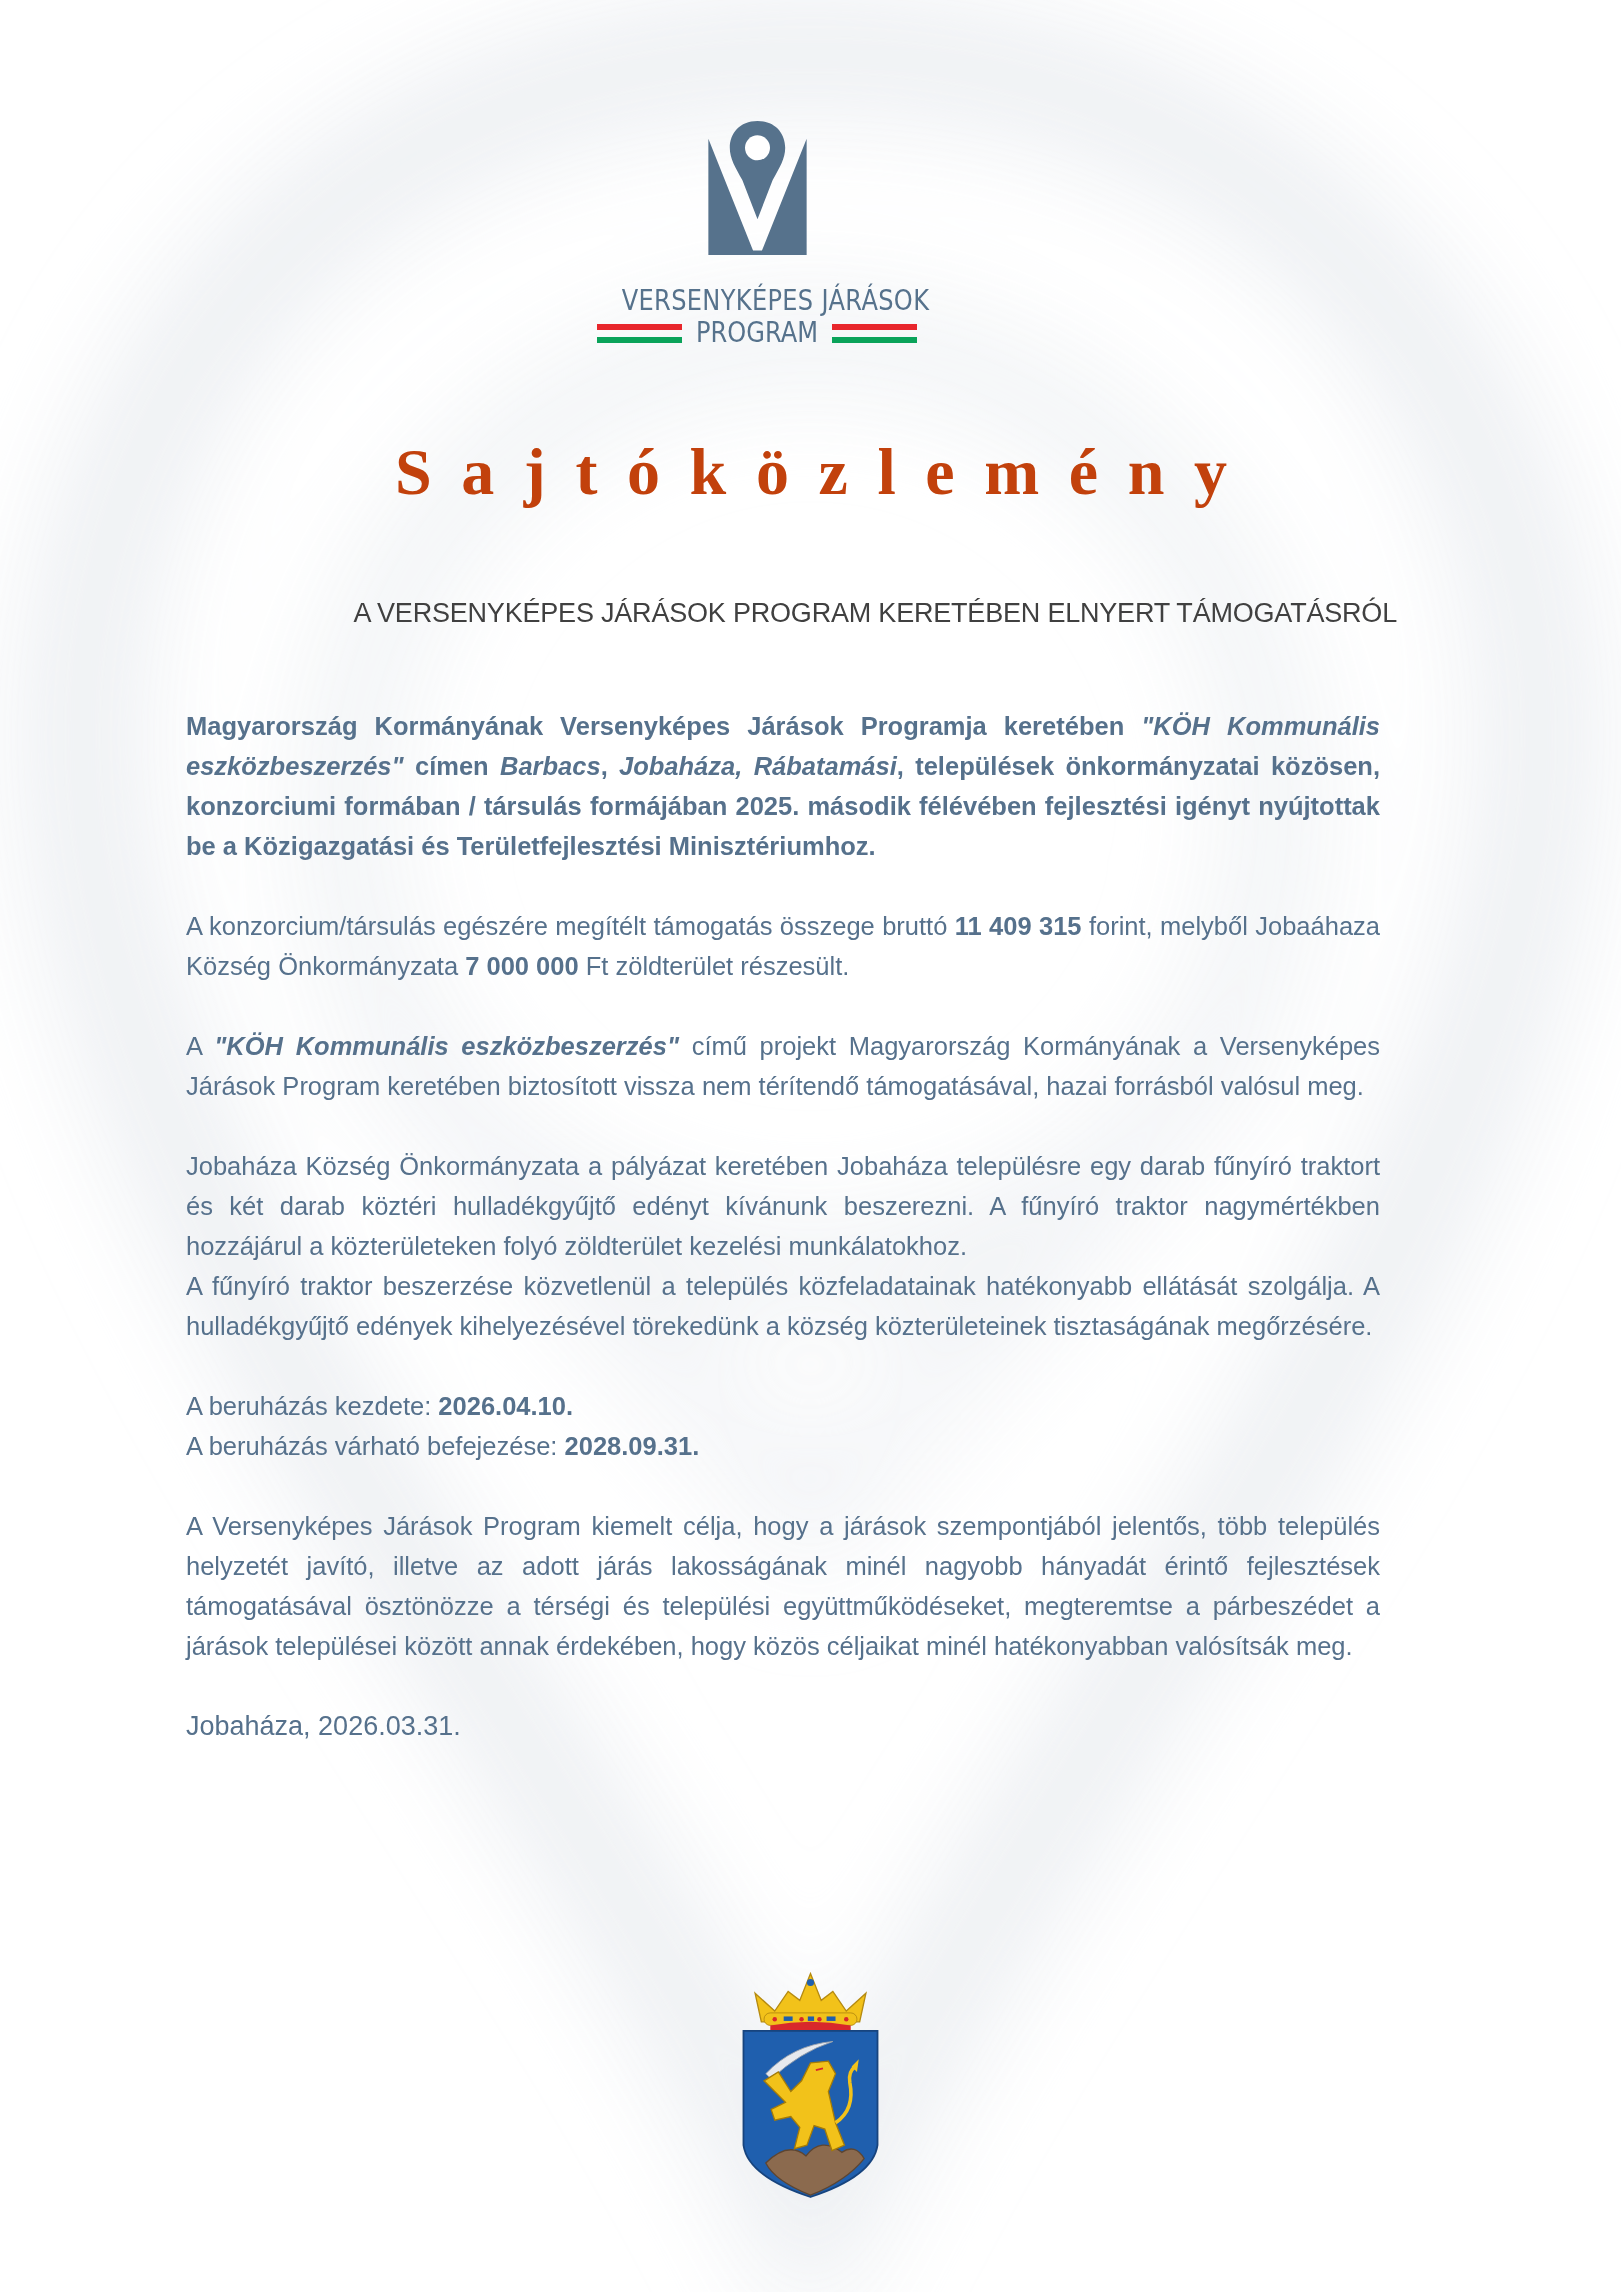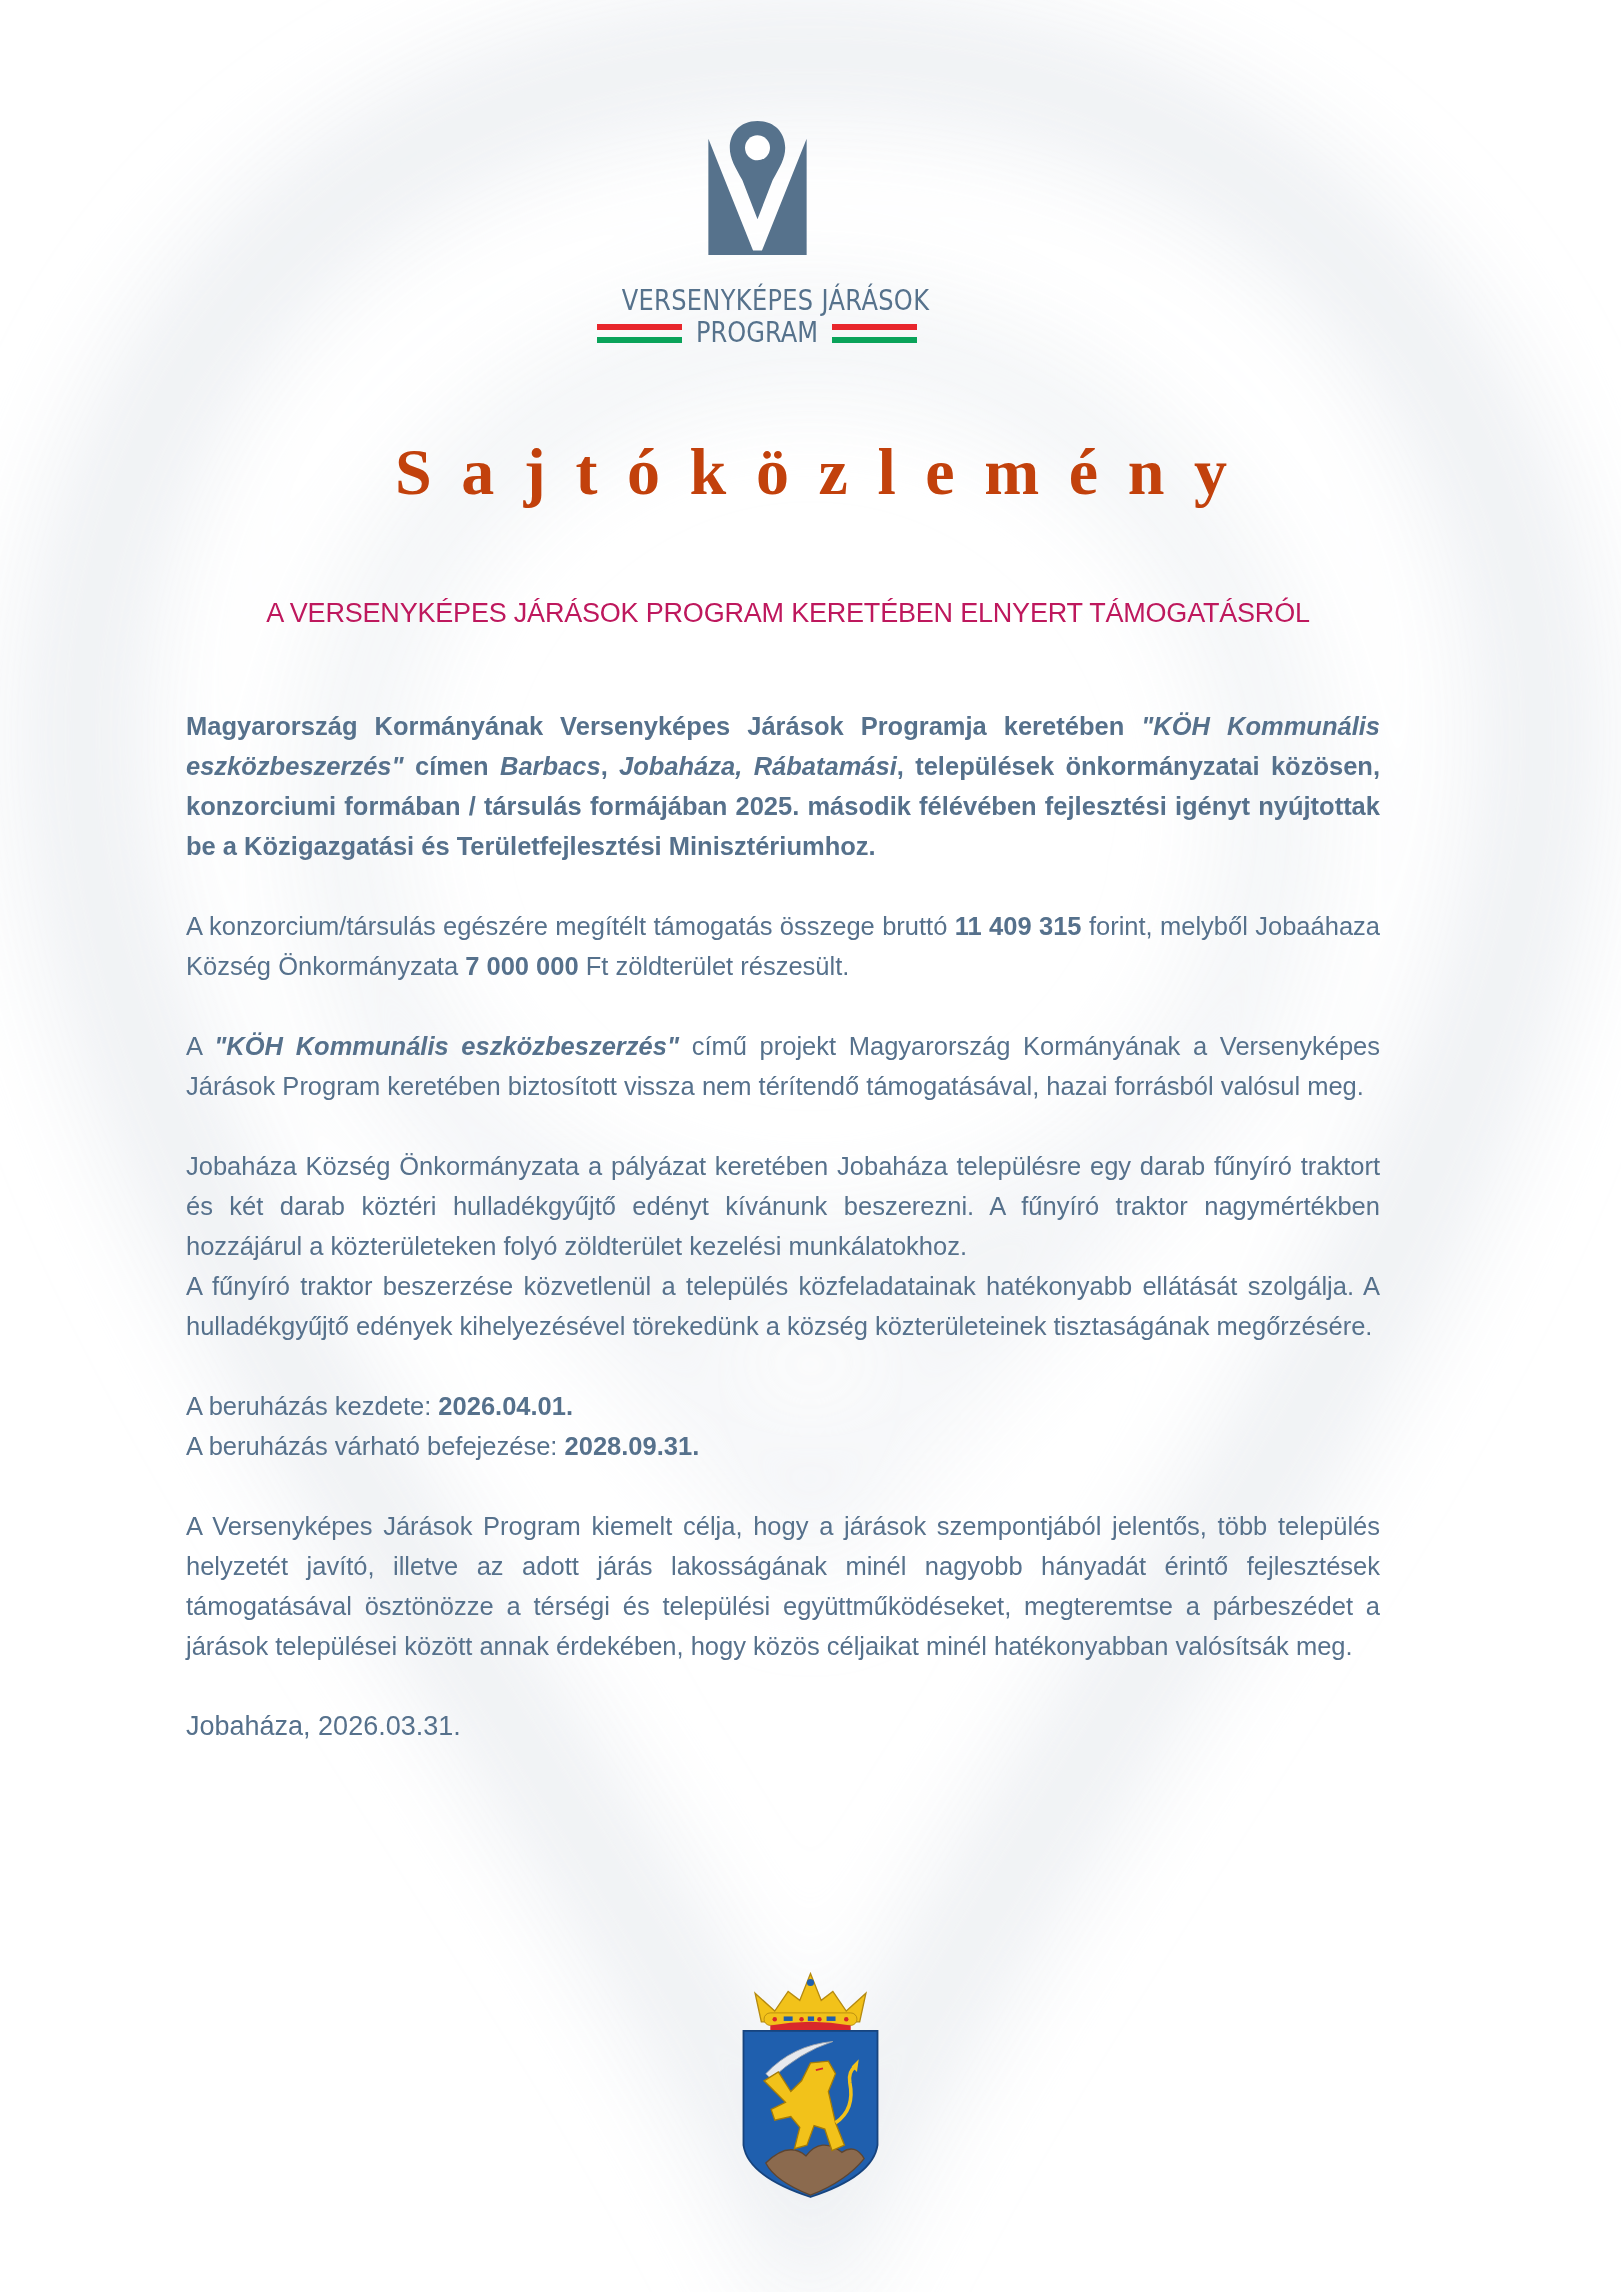--- a/index.html
+++ b/index.html
@@ -98,24 +98,24 @@
       letter-spacing: 29.6px;
       padding-left: 29.6px;
       box-sizing: border-box;
     }
 
     .subtitle {
       position: absolute;
       left: 179px;
       top: 598px;
       width: 1218px;
-      text-align: center;
+      text-align: right;
       font-family: "Liberation Sans", sans-serif;
       font-size: 27px;
-      color: #be185d;
+      color: #404040;
       letter-spacing: -0.2px;
     }
 
     
     .body {
       position: absolute;
       left: 178px;
       top: 706px;
       width: 1202px;
       color: #56718c;
@@ -200,21 +200,21 @@
 
     <p class="p-bold"><span>Magyarország Kormányának Versenyképes Járások Programja keretében </span><em>"KÖH Kommunális eszközbeszerzés"</em><span> címen </span><em>Barbacs</em><span>, </span><em>Jobaháza, Rábatamási</em><span>, települések önkormányzatai közösen, konzorciumi formában / társulás formájában 2025. második félévében fejlesztési igényt nyújtottak be a Közigazgatási és Területfejlesztési Minisztériumhoz.</span></p>
 
     <p><span>A konzorcium/társulás egészére megítélt támogatás összege bruttó </span><strong>11 409 315</strong><span> forint, melyből Jobaáhaza Község Önkormányzata </span><strong>7 000 000</strong><span> Ft zöldterület részesült.</span></p>
 
     <p><span>A </span><strong><em>"KÖH Kommunális eszközbeszerzés"</em></strong><span> című projekt Magyarország Kormányának a Versenyképes Járások Program keretében biztosított vissza nem térítendő támogatásával, hazai forrásból valósul meg.</span></p>
 
     <p><span>Jobaháza Község Önkormányzata a pályázat keretében Jobaháza településre egy darab fűnyíró traktort és két darab köztéri hulladékgyűjtő edényt kívánunk beszerezni. A fűnyíró traktor nagymértékben hozzájárul a közterületeken folyó zöldterület kezelési munkálatokhoz. </span><br><span> A fűnyíró traktor beszerzése közvetlenül a település közfeladatainak hatékonyabb ellátását szolgálja. A hulladékgyűjtő edények kihelyezésével törekedünk a község közterületeinek tisztaságának megőrzésére.</span></p>
 
     <p>
-      <span class="nobr"><span>A beruházás kezdete: </span><strong>2026.04.01.</strong></span>
+      <span class="nobr"><span>A beruházás kezdete: </span><strong>2026.04.10.</strong></span>
       <span class="nobr"><span>A beruházás várható befejezése: </span><strong>2028.09.31.</strong></span>
     </p>
 
     <p>A Versenyképes Járások Program kiemelt célja, hogy a járások szempontjából jelentős, több település helyzetét javító, illetve az adott járás lakosságának minél nagyobb hányadát érintő fejlesztések támogatásával ösztönözze a térségi és települési együttműködéseket, megteremtse a párbeszédet a járások települései között annak érdekében, hogy közös céljaikat minél hatékonyabban valósítsák meg.</p>
 
     <p class="signature">Jobaháza, 2026.03.31.</p>
   </div>
 
   <svg class="coat" viewBox="0 0 160 262">
 

